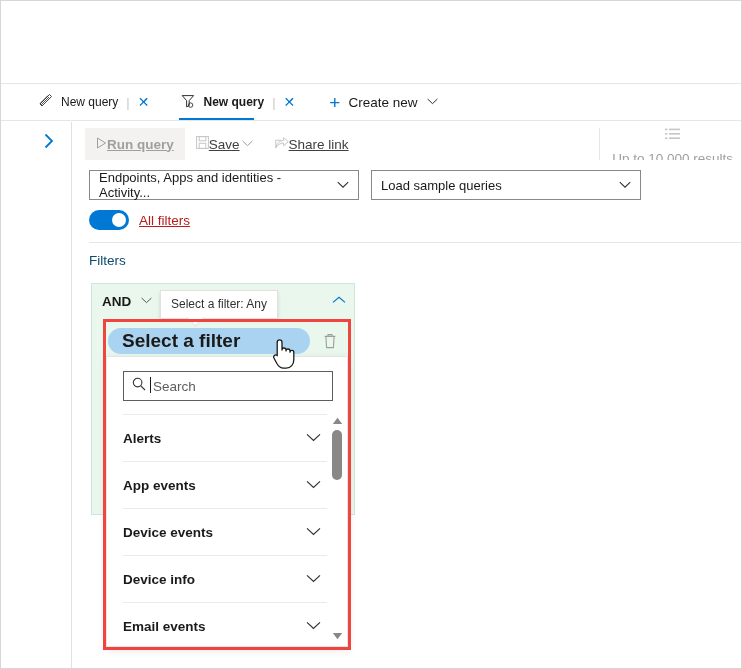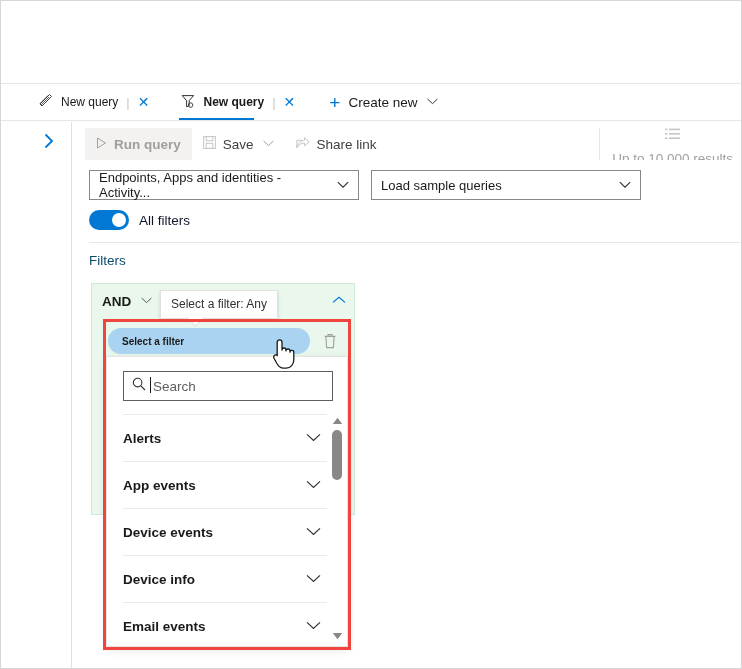--- a/index.html
+++ b/index.html
@@ -116,25 +116,26 @@
     background: #ffffff;
   }
 
   .toolbar {
     position: absolute;
     left: 0; top: 0; right: 0; height: 44px;
     display: flex; align-items: center;
     padding-left: 12px;
   }
   .tb-item {
-    display: flex; align-items: center; gap: 7px;
+    display: flex; align-items: center; 
     height: 32px; padding: 0 11px;
     font-size: 13.5px;
     cursor: pointer;
     white-space: nowrap;
+    text-decoration: underline;
   }
   .tb-item.run {
     background: #f3f2f1;
     color: #a19f9d;
     font-weight: bold;
   }
   .tb-item.muted { color: #404040; text-align: center; }
   .tb-chevron { font-size: 9px; color: #a19f9d; margin-left: 2px; }
   .tb-right {
     position: absolute;
@@ -184,21 +185,21 @@
     position: relative;
     cursor: pointer;
   }
   .switch .knob {
     position: absolute;
     width: 14px; height: 14px;
     border-radius: 50%;
     background: #ffffff;
     top: 3px; right: 3px;
   }
-  .toggle-label { font-size: 13.5px; color: #0f172a; }
+  .toggle-label { font-size: 13.5px; color: #b91c1c; text-decoration: underline; }
 
   .hr-line {
     position: absolute;
     left: 16px; right: 0; top: 120px;
     height: 1px; background: #e6e6e6;
   }
 
   .filters-heading {
     position: absolute;
     left: 16px; top: 131px;
@@ -274,21 +275,21 @@
     width: 238px; height: 30px;
     display: flex; align-items: center;
     z-index: 30;
   }
   .filter-pill {
     width: 202px; height: 26px;
     border-radius: 13px;
     background: #a9d3f0;
     display: flex; align-items: center;
     padding-left: 14px;
-    font-size: 10px; font-weight: bold;
+    font-size: 19px; font-weight: bold;
     color: #1b1a19;
     cursor: pointer;
   }
   .trash-btn {
     width: 28px; height: 26px;
     display: flex; align-items: center; justify-content: center;
     margin-left: 6px;
     cursor: pointer;
   }
 

